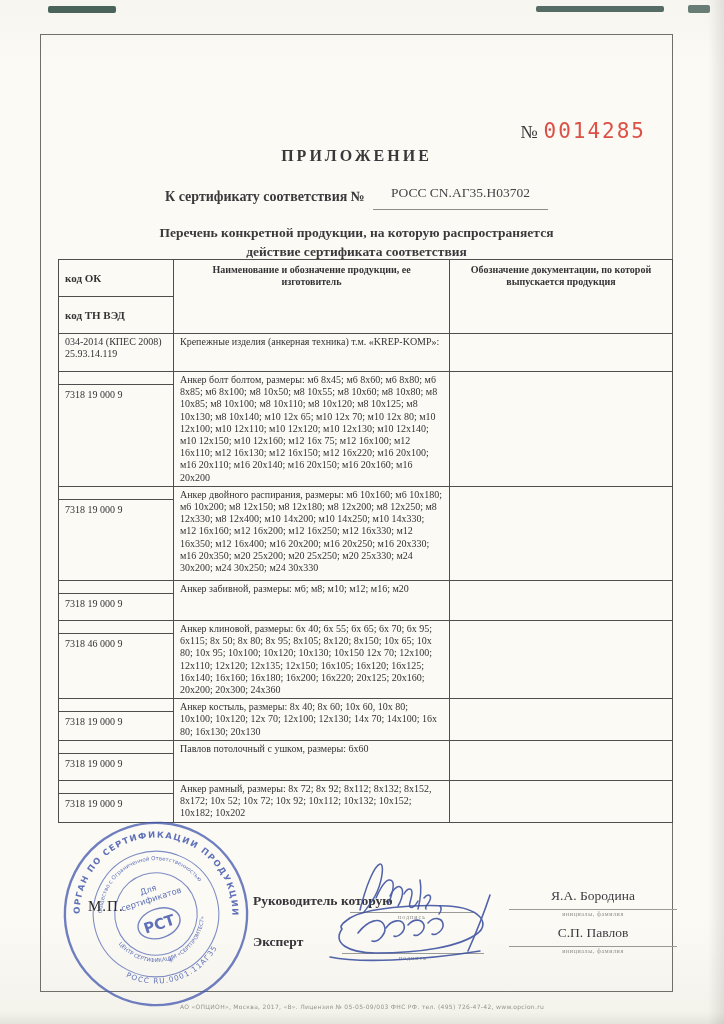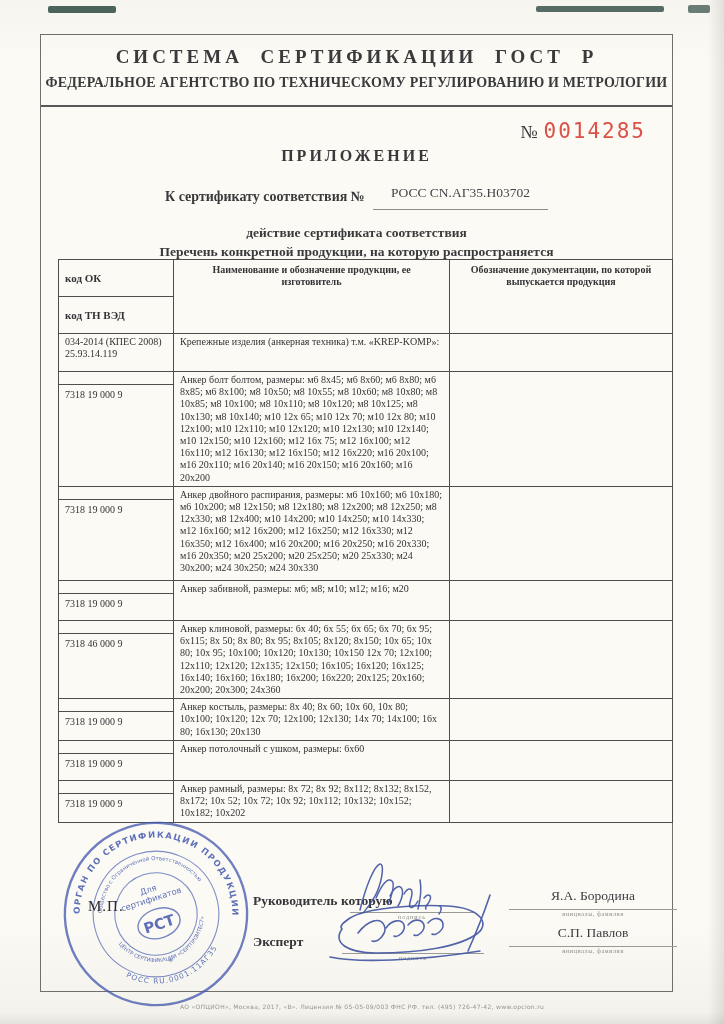--- a/index.html
+++ b/index.html
@@ -82,38 +82,34 @@
 <body>
 
 <div class="page">
 
   <div class="artifact a1"></div>
   <div class="artifact a2"></div>
   <div class="artifact a3"></div>
 
   <div class="frame">
 
-    <div class="hdr">
-      <div class="hdr-line1">СИСТЕМА СЕРТИФИКАЦИИ ГОСТ Р</div>
-      <div class="hdr-line2">ФЕДЕРАЛЬНОЕ АГЕНТСТВО ПО ТЕХНИЧЕСКОМУ РЕГУЛИРОВАНИЮ И МЕТРОЛОГИИ</div>
-    </div>
 
     <div class="formnum">
       <span class="pre">№</span><span class="digits">0014285</span>
     </div>
 
     <div class="doc-title">ПРИЛОЖЕНИЕ</div>
 
     <div class="certline">
       <span class="lbl">К сертификату соответствия №</span><span class="cn"><span>РОСС CN.АГ35.Н03702</span></span>
     </div>
 
     <div class="purpose">
+      <div>Перечень конкретной продукции,  на которую распространяется</div>
       <div>действие сертификата соответствия</div>
-      <div>Перечень конкретной продукции,  на которую распространяется</div>
     </div>
 
     <table class="main">
       <colgroup>
           <col class="c1">
           <col class="c2">
           <col class="c3">
         </colgroup>
       <tbody>
           <tr>
@@ -170,21 +166,21 @@
           <div class="codetext">7318 19 000 9</div>
         </td>
         <td class="namecell">Анкер костыль, размеры: 8х 40; 8х 60; 10х 60, 10х 80; 10х100; 10х120; 12х 70; 12х100; 12х130; 14х 70; 14х100; 16х 80; 16х130; 20х130</td>
         <td class="doccell"></td>
       </tr>
       <tr style="height:30px">
         <td class="codecell">
           <div class="code-strip"></div>
           <div class="codetext">7318 19 000 9</div>
         </td>
-        <td class="namecell">Анкер потолочный с ушком, размеры:  6х60</td>
+        <td class="namecell">Павлов потолочный с ушком, размеры:  6х60</td>
         <td class="doccell"></td>
       </tr>
       <tr style="height:38px">
         <td class="codecell">
           <div class="code-strip"></div>
           <div class="codetext">7318 19 000 9</div>
         </td>
         <td class="namecell">Анкер рамный, размеры: 8х 72; 8х 92; 8х112; 8х132; 8х152, 8х172; 10х 52; 10х 72; 10х 92;  10х112; 10х132; 10х152; 10х182; 10х202</td>
         <td class="doccell"></td>
       </tr>

